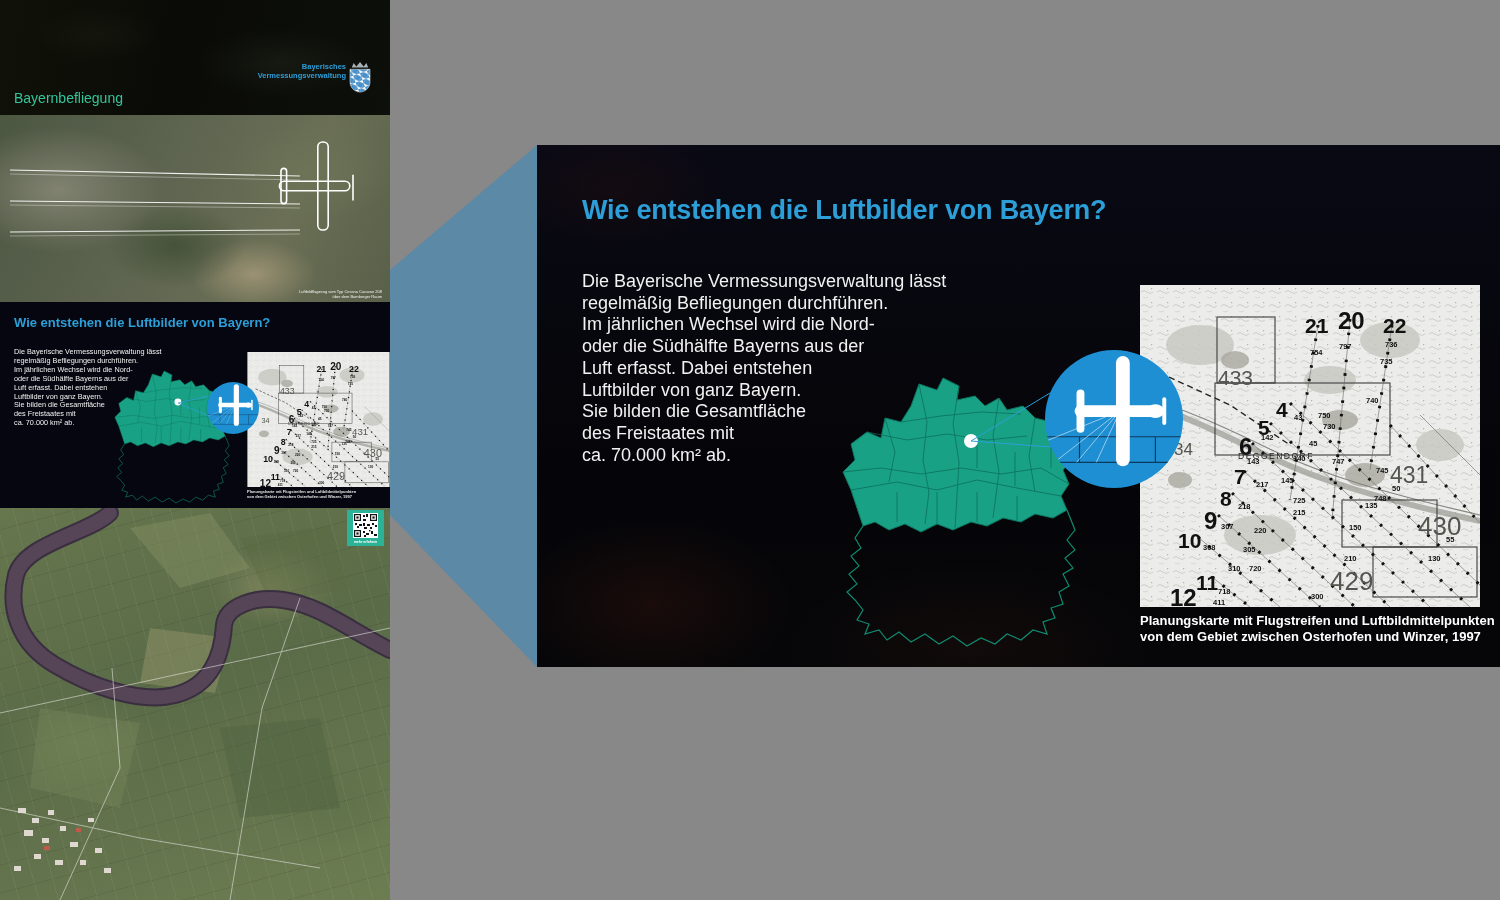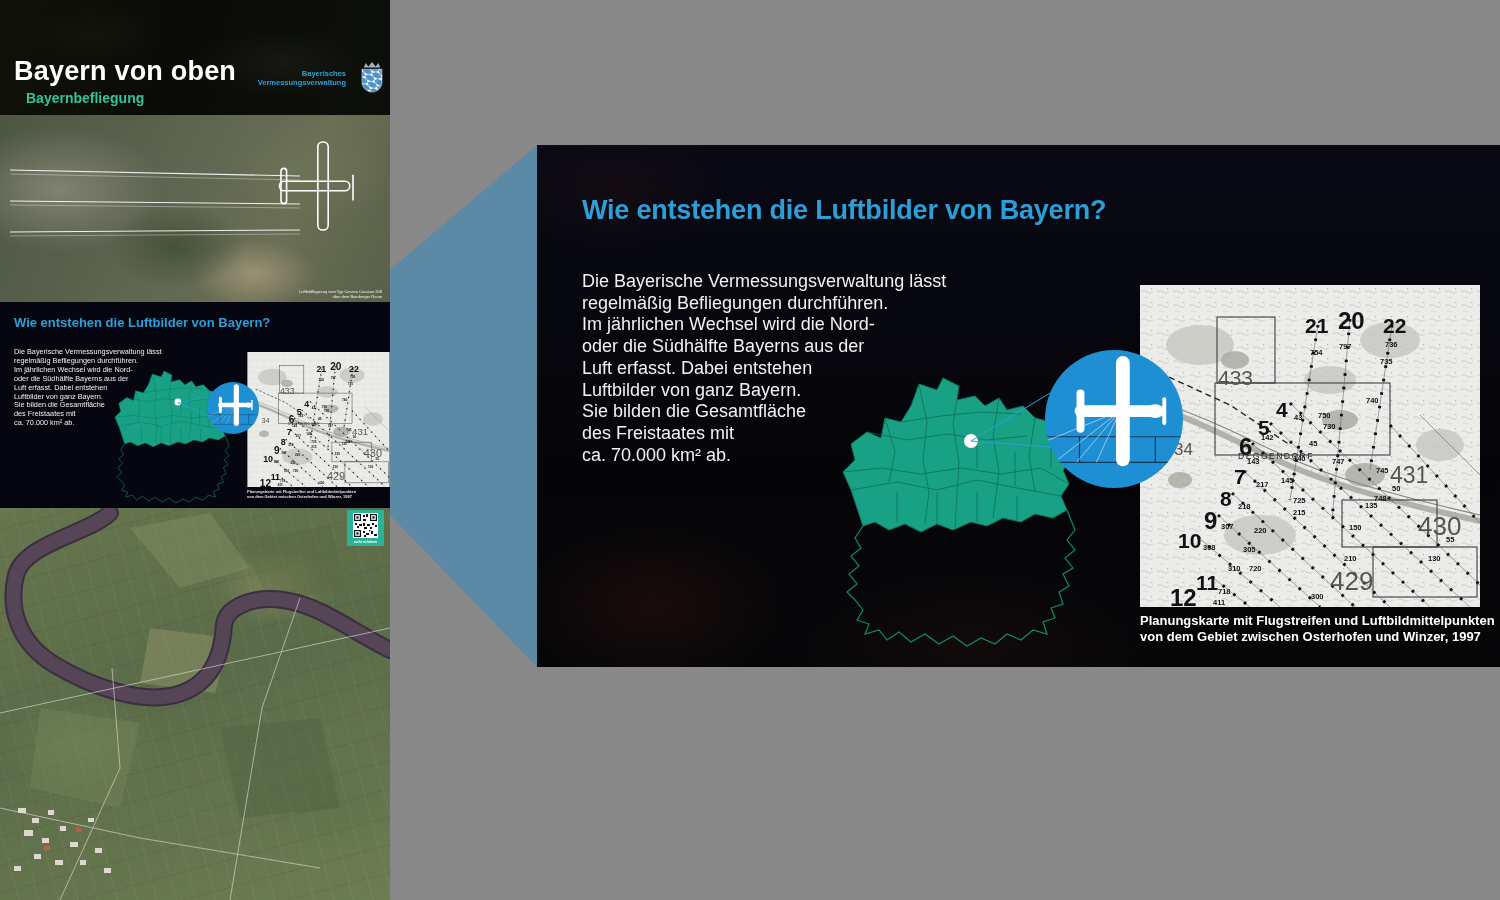--- a/index.html
+++ b/index.html
@@ -9,22 +9,22 @@
   
   .beam-svg{position:absolute;left:0;top:0;pointer-events:none;}
   
   .poster{position:absolute;left:0;top:0;width:390px;height:900px;background:#0a0b08;}
   .poster-header{position:absolute;left:0;top:0;width:390px;height:115px;
     background:
       radial-gradient(ellipse 120px 50px at 72% 55%, rgba(120,130,100,.10), transparent 70%),
       radial-gradient(ellipse 90px 40px at 25% 30%, rgba(100,110,80,.08), transparent 70%),
       linear-gradient(100deg,#101208,#0a0b07 45%,#0d0f0a);}
   .poster-title{position:absolute;left:14px;top:56px;color:#fff;font-size:27px;font-weight:bold;letter-spacing:.2px;}
-  .poster-subtitle{position:absolute;left:26px;top:90px;color:#33c49c;font-size:14px;font-weight:bold;}
-  .org{position:absolute;right:6px;top:62px;display:flex;align-items:center;gap:14px;}
+  .poster-subtitle{position:absolute;left:14px;top:90px;color:#33c49c;font-size:14px;font-weight:normal;}
+  .org{position:absolute;right:18px;top:62px;display:flex;align-items:flex-start;gap:2px;}
   .org-text{color:#2d9fd8;font-size:7.5px;font-weight:bold;text-align:right;line-height:9px;}
   
   .photo-top{position:absolute;left:0;top:115px;width:390px;height:187px;overflow:hidden;
     background:
       radial-gradient(ellipse 120px 70px at 80% 30%, rgba(109,116,87,.8), transparent 70%),
       radial-gradient(ellipse 150px 90px at 15% 40%, rgba(141,140,123,.8), transparent 70%),
       radial-gradient(ellipse 100px 60px at 45% 70%, rgba(63,77,51,.8), transparent 70%),
       radial-gradient(ellipse 90px 50px at 65% 85%, rgba(167,154,122,.8), transparent 70%),
       linear-gradient(115deg,#4c5742,#5d6450 40%,#6a6f55 70%,#596049);}
   .photo-top-caption{position:absolute;right:8px;bottom:3px;color:#f0f0f0;font-size:4px;line-height:5px;text-align:right;}
@@ -297,21 +297,20 @@
 
 <div class="stage">
 
   <svg class="beam-svg" width="1500" height="900">
     <polygon points="390,270 537,145 537,667 390,515" fill="#5b89a6"></polygon>
   </svg>
 
   <div class="poster">
 
     <div class="poster-header">
-      <div class="poster-title">Bayern von oben</div>
       <div class="poster-subtitle">Bayernbefliegung</div>
       <div class="org">
         <div class="org-text">
           <div>Bayerisches</div>
           <div>Vermessungsverwaltung</div>
         </div>
         <svg width="24" height="31">
             <use href="#sym-crest"></use>
           </svg>
       </div>

